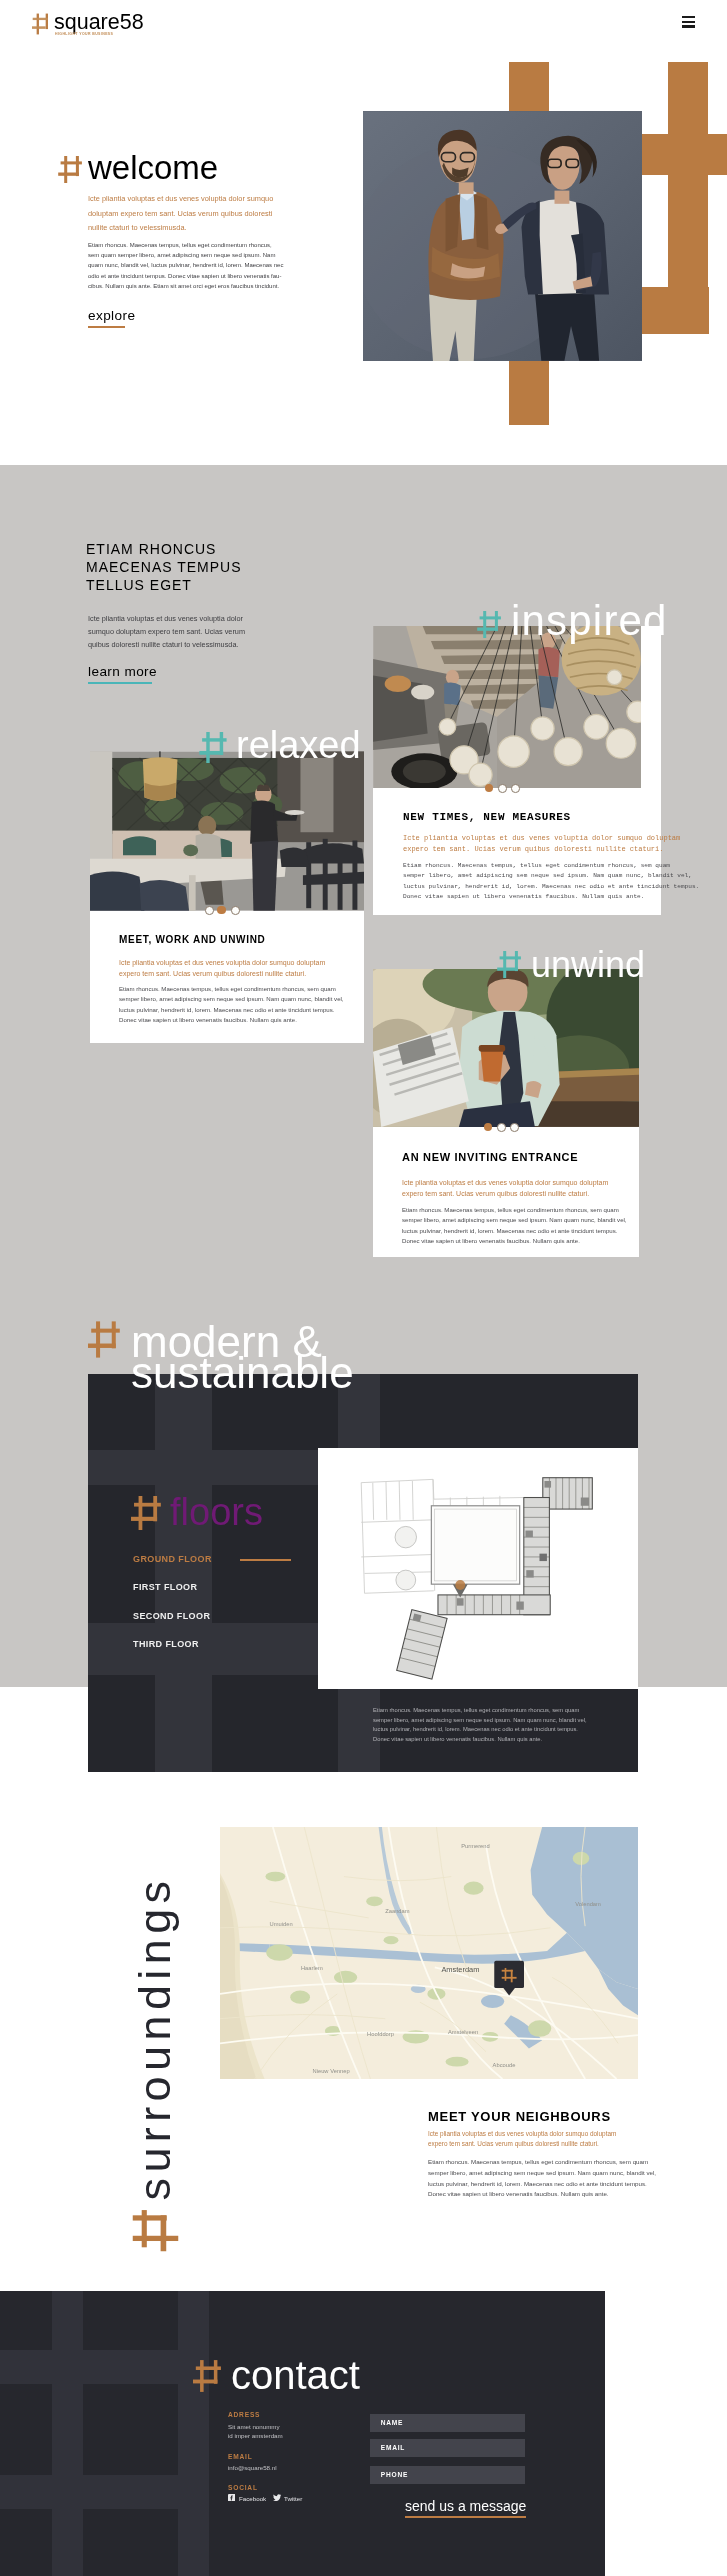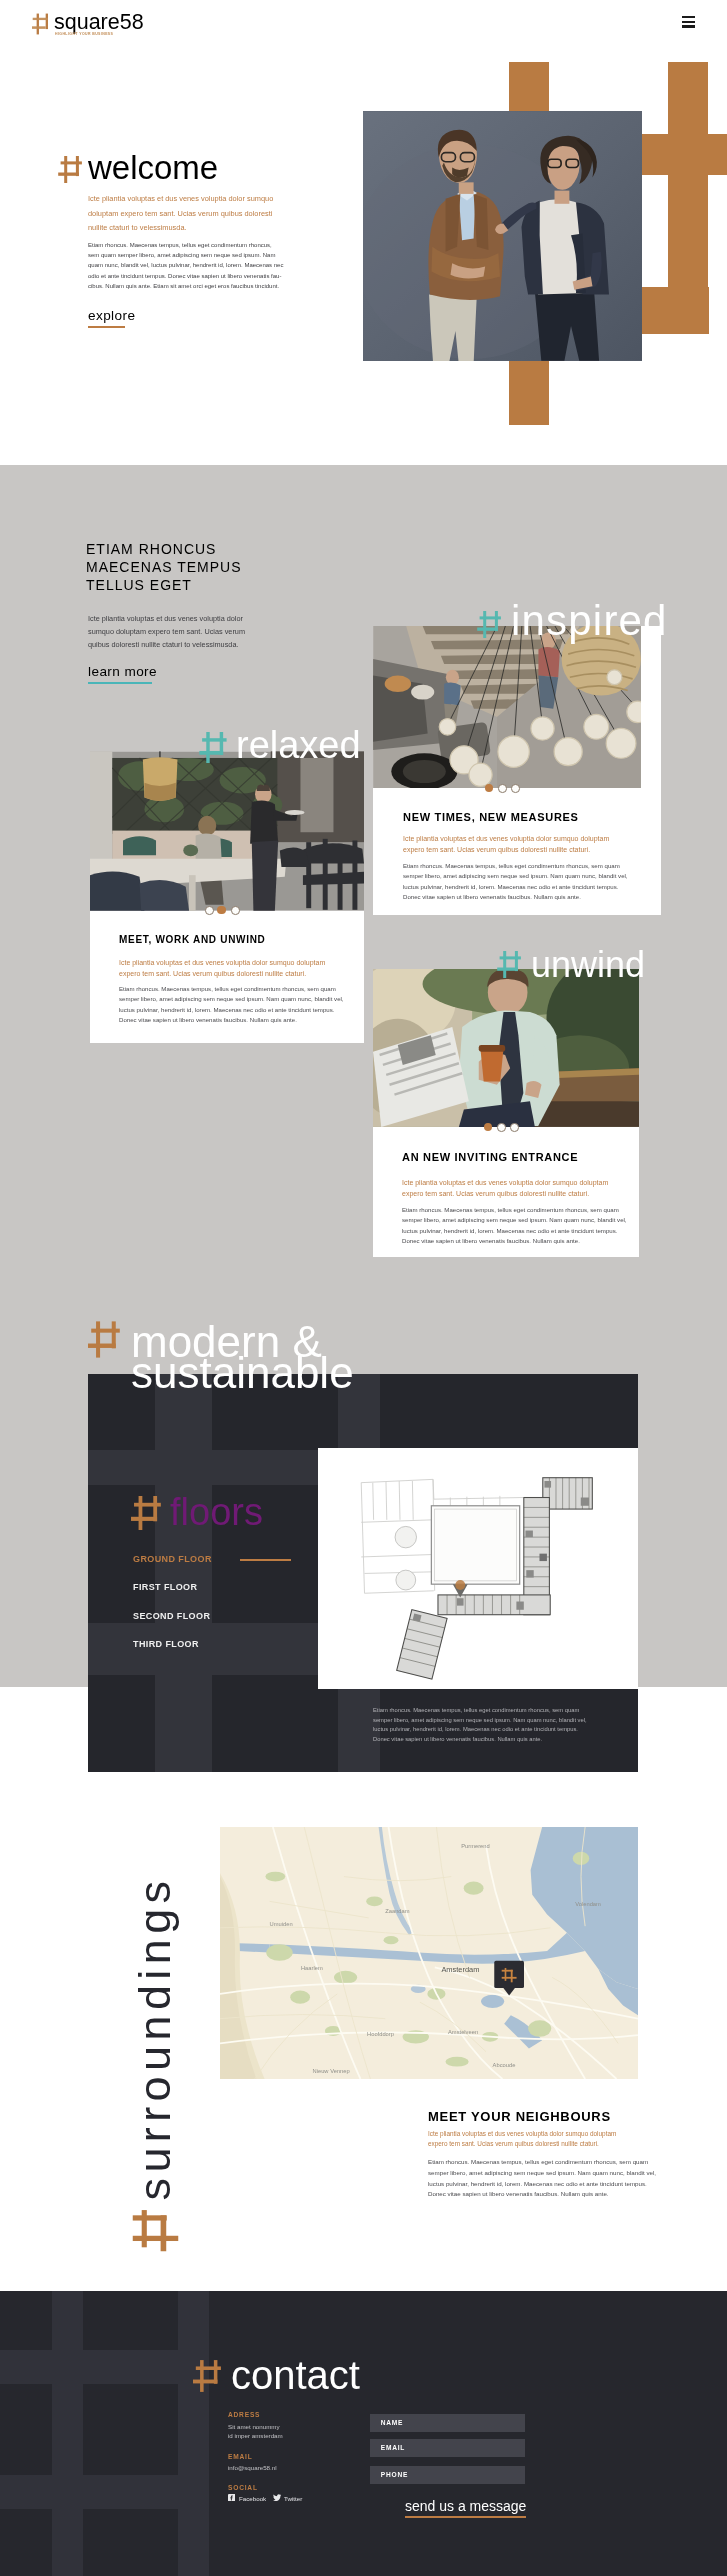--- a/index.html
+++ b/index.html
@@ -218,21 +218,21 @@
 </div>
 
 <svg class="abs" style="left:199px;top:732px;" width="29" height="31" viewBox="0 0 82 90">
   <rect x="20" y="0" width="10" height="90" fill="#56b8b0"></rect>
   <rect x="59" y="0" width="10" height="67" fill="#56b8b0"></rect>
   <rect x="8" y="18" width="71" height="10" fill="#56b8b0"></rect>
   <rect x="0" y="55" width="69" height="11" fill="#56b8b0"></rect>
 </svg>
 <div class="abs" style="left:236px;top:726px;font-size:38px;line-height:38px;color:#fff;">relaxed</div>
 
-<div class="abs" style="left:373px;top:626px;width:288px;height:289px;background:#fff;">
+<div class="abs" style="left:373px;top:626px;width:288px;height:289px;background:#fff;font-family:Liberation Mono, monospace;">
 
   <div class="abs" style="left:0;top:0;width:268px;height:162px;overflow:hidden;">
   <svg width="268" height="162" viewBox="0 0 324 196">
     <rect width="324" height="196" fill="#a8a49e"></rect>
     <path d="M40 0 L250 0 L210 60 L150 110 L60 70 Z" fill="#bcb1a0"></path>
     <g fill="#8a7f6e">
       <path d="M60 0 L240 0 L236 10 L64 10 Z"></path>
           <path d="M70 18 L230 16 L226 28 L74 28 Z"></path>
       <path d="M82 36 L220 34 L216 46 L86 46 Z"></path>
           <path d="M94 54 L210 52 L206 64 L98 64 Z"></path>
@@ -555,21 +555,21 @@
 <div class="abs h-title" style="left:428px;top:2111px;font-size:13px;line-height:11px;font-weight:bold;letter-spacing:0.7px;">MEET YOUR NEIGHBOURS</div>
 
 <div class="abs" style="left:428px;top:2129px;font-size:6.4px;line-height:10.2px;color:#bd7c43;white-space:nowrap;">
 Icte pliantia voluptas et dus venes voluptia dolor sumquo doluptam<br>expero tem sant. Ucias verum quibus doloresti nullite ctaturi.
 </div>
 
 <div class="abs" style="left:428px;top:2157px;font-size:6.2px;line-height:10.8px;color:#4a4a4e;white-space:nowrap;">
 Etiam rhoncus. Maecenas tempus, tellus eget condimentum rhoncus, sem quam<br>semper libero, amet adipiscing sem neque sed ipsum. Nam quam nunc, blandit vel,<br>luctus pulvinar, hendrerit id, lorem. Maecenas nec odio et ante tincidunt tempus.<br>Donec vitae sapien ut libero venenatis faucibus. Nullam quis ante.
 </div>
 
-<div class="abs" style="left:0;top:2291px;width:727px;height:285px;background:#26272d;overflow:hidden;">
+<div class="abs" style="left:0;top:2291px;width:605px;height:285px;background:#26272d;overflow:hidden;">
 
   <div class="abs" style="left:52px;top:0;width:31px;height:285px;background:#31323a;"></div>
 
   <div class="abs" style="left:178px;top:0;width:31px;height:285px;background:#31323a;"></div>
 
   <div class="abs" style="left:0;top:59px;width:208px;height:34px;background:#31323a;"></div>
 
   <div class="abs" style="left:0;top:184px;width:208px;height:34px;background:#31323a;"></div>
 
   <svg class="abs" style="left:193px;top:69px;" width="29" height="32" viewBox="0 0 82 90">

